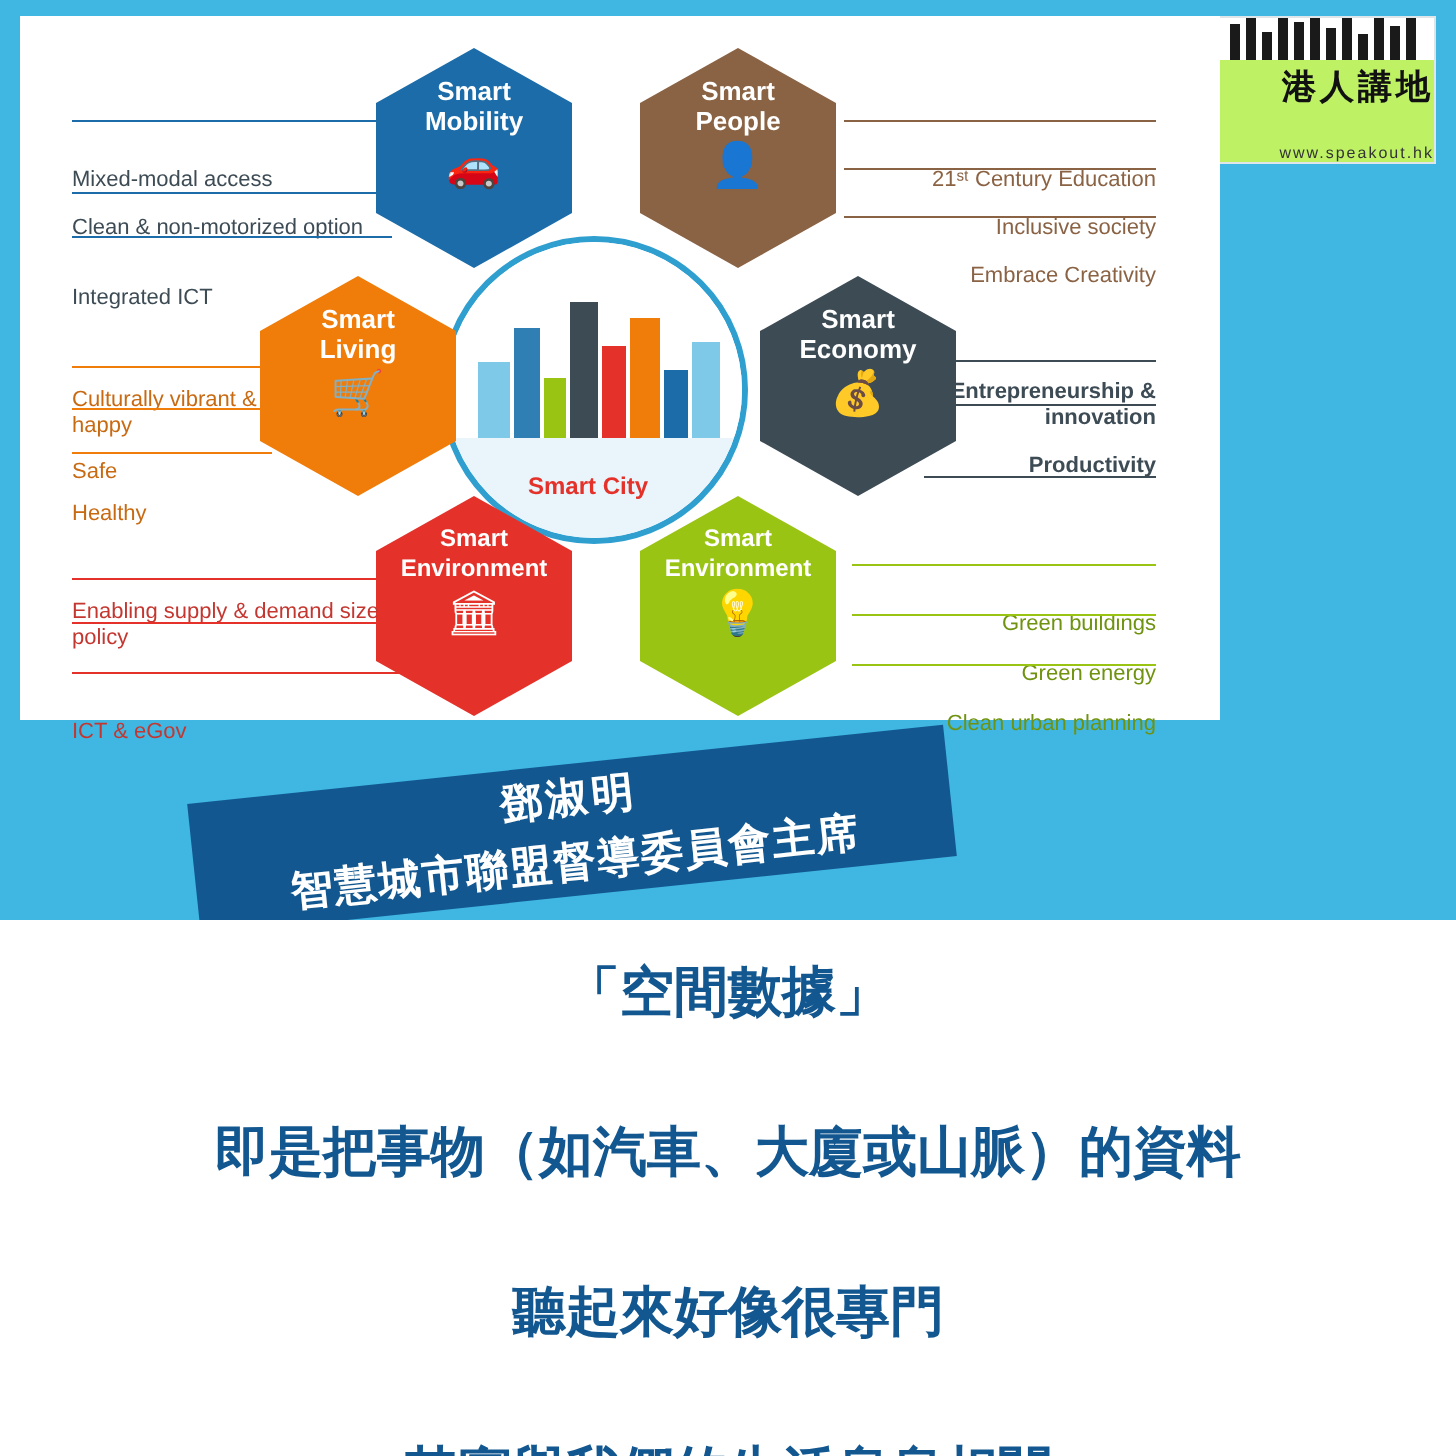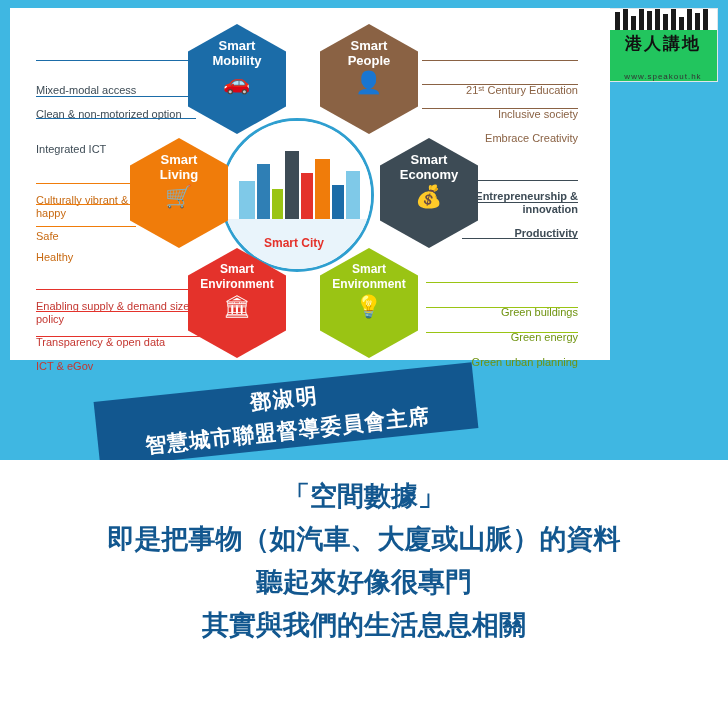--- a/index.html
+++ b/index.html
@@ -16,22 +16,22 @@
     background:#3fb7e2;
   }
   .diagram-card{
     position:absolute;left:10px;top:8px;width:600px;height:352px;
     background:#ffffff;
   }
 
   
   .logo{
     position:absolute;right:10px;top:8px;width:108px;height:72px;
-    background:#22c55e;border:1px solid #dfe6ea;
-    display:flex;flex-direction:column;align-items:center;justify-content:flex-start;
+    background:#bef264;border:1px solid #dfe6ea;
+    display:flex;flex-direction:column;align-items:flex-end;justify-content:flex-start;
     overflow:hidden;
   }
   .logo-skyline{
     width:100%;height:28px;background:#ffffff;position:relative;
   }
   .logo-skyline span{
     position:absolute;bottom:0;background:#1a1a1a;width:5px;
   }
   .logo-text{
     font-size:17px;font-weight:bold;color:#111;letter-spacing:2px;margin-top:2px;
@@ -76,21 +76,21 @@
     display:flex;flex-direction:column;align-items:center;justify-content:center;
     color:#ffffff;
   }
   .ribbon .n1{font-size:21px;font-weight:bold;letter-spacing:2px;}
   .ribbon .n2{font-size:21px;font-weight:bold;letter-spacing:1px;margin-top:4px;}
 
   
   .quote{
     position:absolute;left:0;top:460px;width:728px;height:268px;background:#ffffff;
     display:flex;flex-direction:column;align-items:center;justify-content:flex-start;
-    padding-top:18px;box-sizing:border-box;
+    padding-top:18px;box-sizing:border-box;gap:37px;
   }
   .quote p{
     margin:0 0 6px 0;color:#12578f;font-size:27px;line-height:37px;font-weight:bold;
     text-align:center;white-space:nowrap;
   }
 </style>
 </head>
 <body>
 
 <div class="page">
@@ -178,21 +178,20 @@
 
         <div class="lbl" style="left:26px;top:144px;width:110px;color:#c86a12;">Culturally vibrant &amp; happy</div>
         <div class="rule" style="left:26px;top:175px;width:100px;background:#f07c0a;"></div>
         <div class="lbl" style="left:26px;top:180px;width:110px;color:#c86a12;">Safe</div>
         <div class="rule" style="left:26px;top:196px;width:100px;background:#f07c0a;"></div>
         <div class="lbl" style="left:26px;top:201px;width:110px;color:#c86a12;">Healthy</div>
         <div class="rule" style="left:26px;top:218px;width:100px;background:#f07c0a;"></div>
 
         <div class="lbl" style="left:26px;top:250px;width:160px;color:#c43731;">Enabling supply &amp; demand size policy</div>
         <div class="rule" style="left:26px;top:281px;width:165px;background:#e4322b;"></div>
-        <div class="lbl" style="left:26px;top:286px;width:165px;color:#c43731;">Transparency &amp; open data</div>
         <div class="rule" style="left:26px;top:303px;width:165px;background:#e4322b;"></div>
         <div class="lbl" style="left:26px;top:310px;width:160px;color:#c43731;">ICT &amp; eGov</div>
         <div class="rule" style="left:26px;top:328px;width:165px;background:#e4322b;"></div>
 
         <div class="lbl r" style="left:420px;top:34px;width:148px;color:#8a6244;">21ˢᵗ Century Education</div>
         <div class="rule" style="left:412px;top:52px;width:156px;background:#8a6244;"></div>
         <div class="lbl r" style="left:420px;top:58px;width:148px;color:#8a6244;">Inclusive society</div>
         <div class="rule" style="left:412px;top:76px;width:156px;background:#8a6244;"></div>
         <div class="lbl r" style="left:420px;top:82px;width:148px;color:#8a6244;">Embrace Creativity</div>
         <div class="rule" style="left:412px;top:100px;width:156px;background:#8a6244;"></div>
@@ -200,21 +199,21 @@
         <div class="lbl r" style="left:452px;top:140px;width:116px;font-weight:bold;">Entrepreneurship &amp; innovation</div>
         <div class="rule" style="left:452px;top:172px;width:116px;background:#3d4b55;"></div>
         <div class="lbl r" style="left:452px;top:177px;width:116px;font-weight:bold;">Productivity</div>
         <div class="rule" style="left:452px;top:194px;width:116px;background:#3d4b55;"></div>
         <div class="rule" style="left:452px;top:230px;width:116px;background:#3d4b55;"></div>
 
         <div class="lbl r" style="left:430px;top:256px;width:138px;color:#6f9310;text-align:right;">Green buildings</div>
         <div class="rule" style="left:416px;top:274px;width:152px;background:#9ac414;"></div>
         <div class="lbl r" style="left:430px;top:281px;width:138px;color:#6f9310;">Green energy</div>
         <div class="rule" style="left:416px;top:299px;width:152px;background:#9ac414;"></div>
-        <div class="lbl r" style="left:430px;top:306px;width:138px;color:#6f9310;">Green urban planning</div>
+        <div class="lbl r" style="left:430px;top:306px;width:138px;color:#6f9310;">Clean urban planning</div>
         <div class="rule" style="left:416px;top:324px;width:152px;background:#9ac414;"></div>
 
       </div>
     </div>
 
     <div class="ribbon">
       <div class="n1">鄧淑明</div>
       <div class="n2">智慧城市聯盟督導委員會主席</div>
     </div>
   </div>

